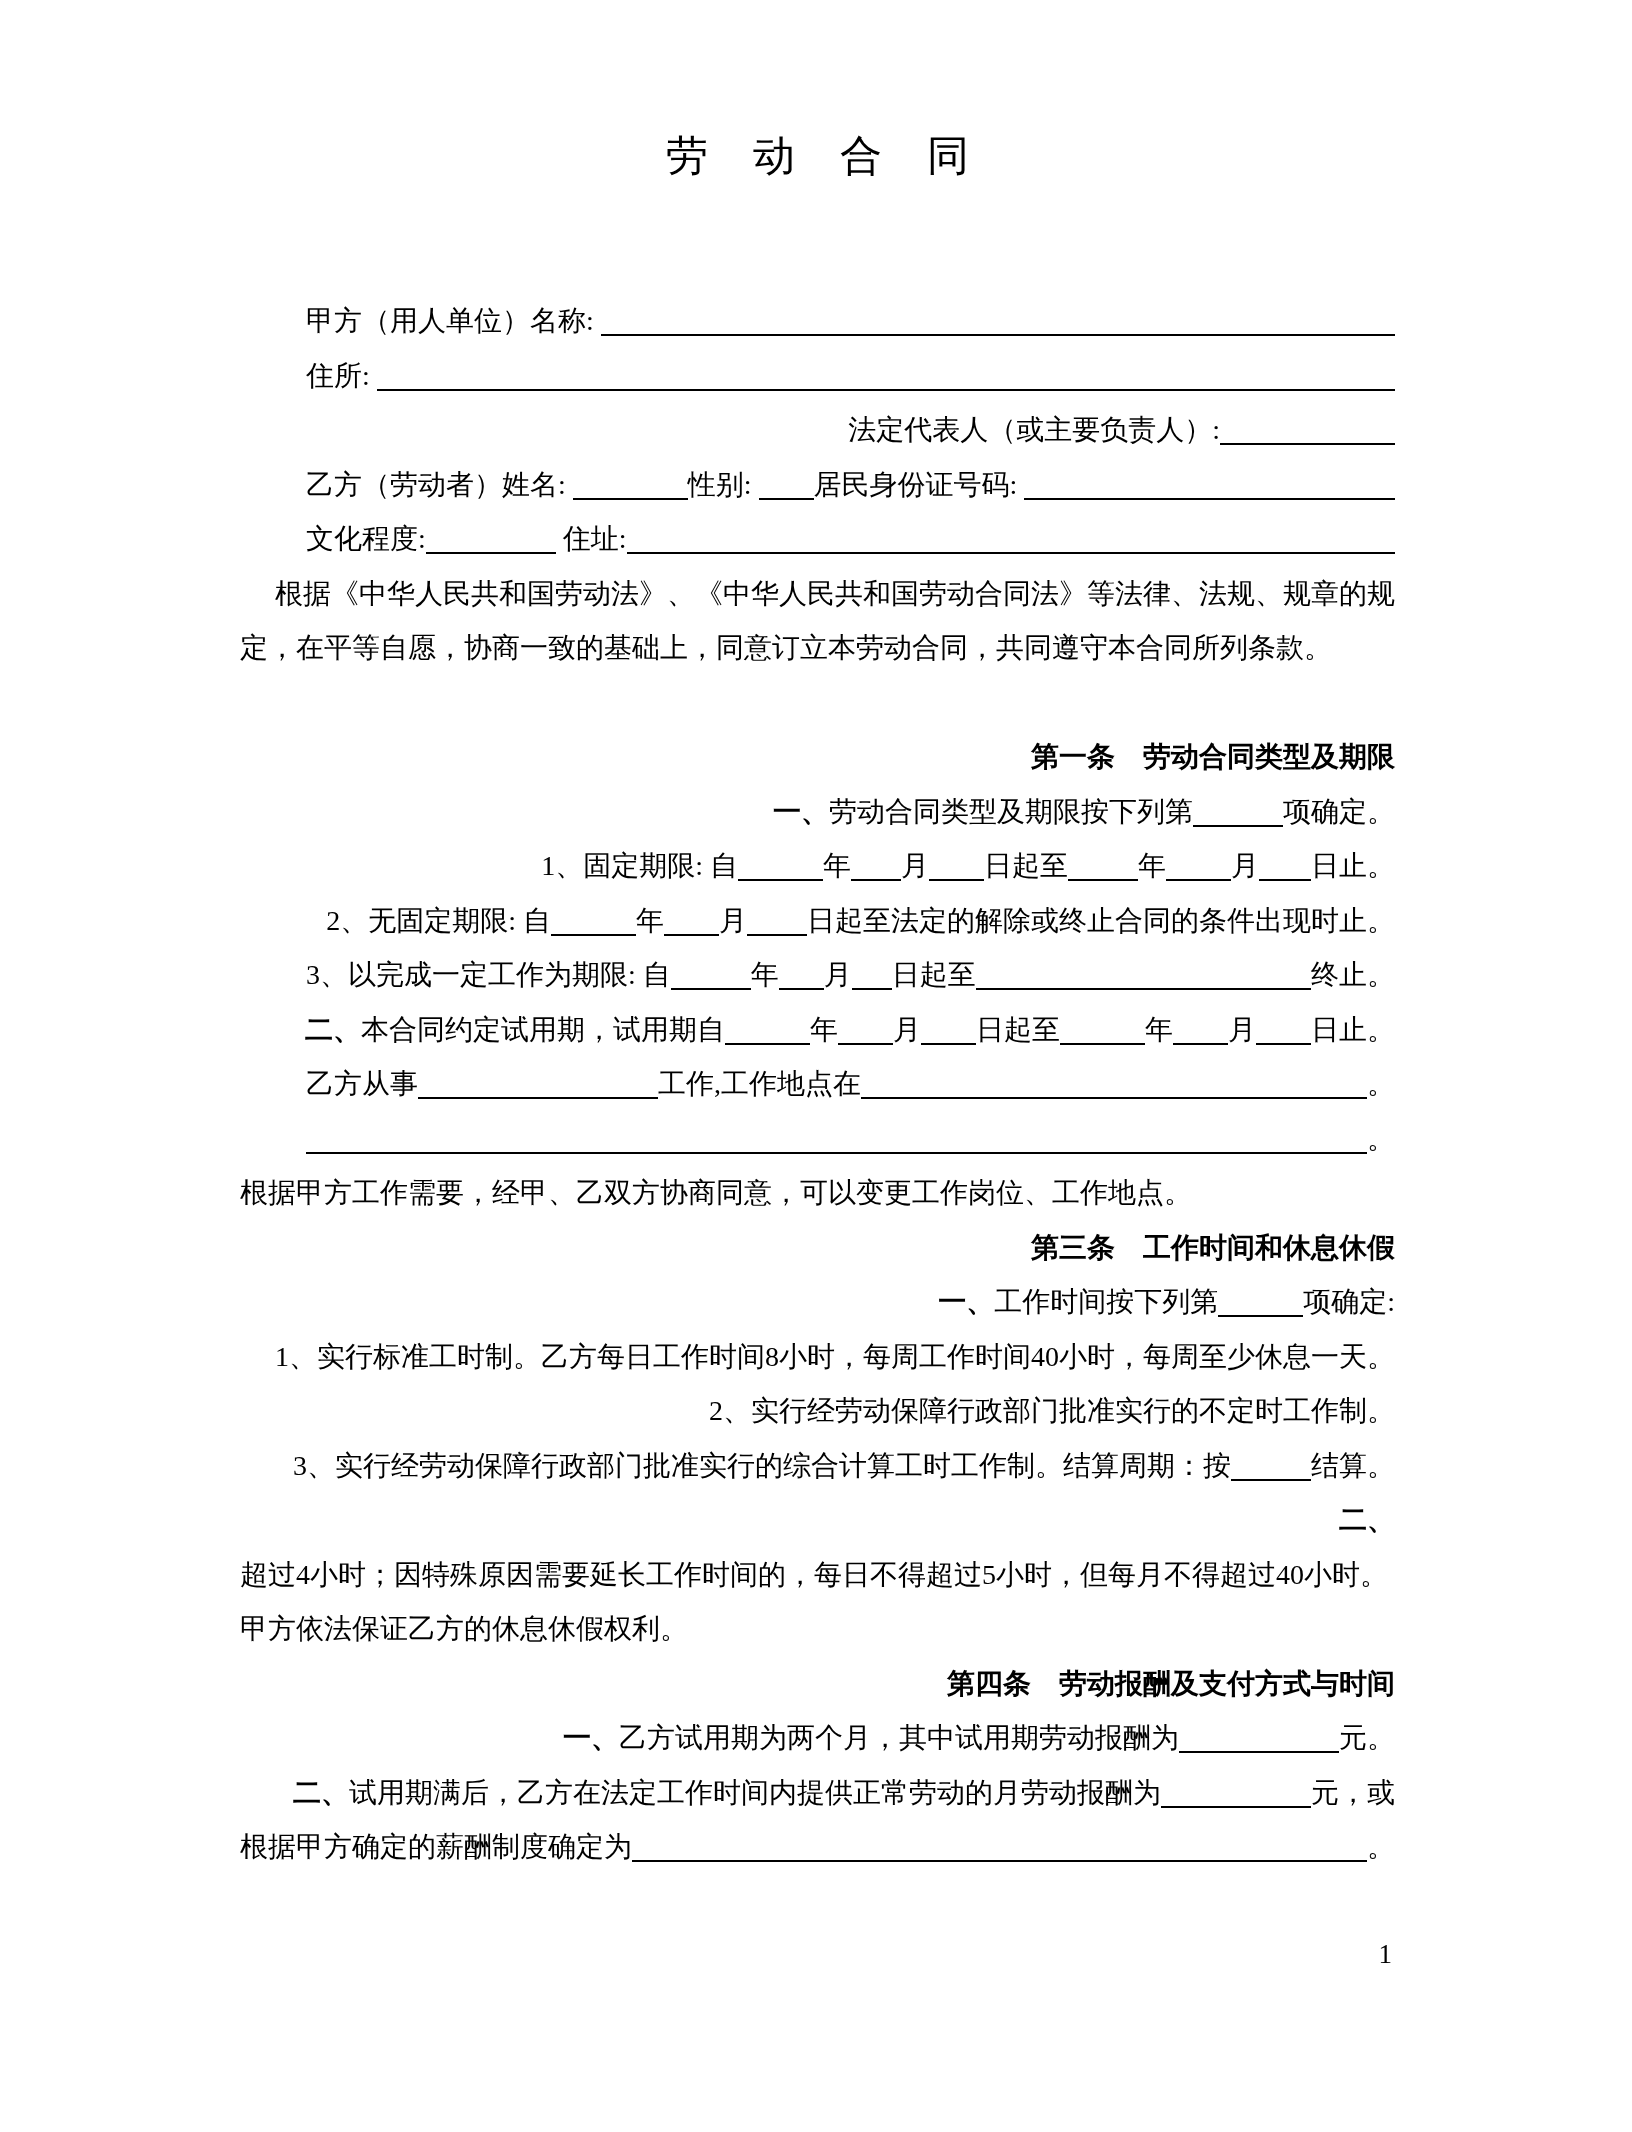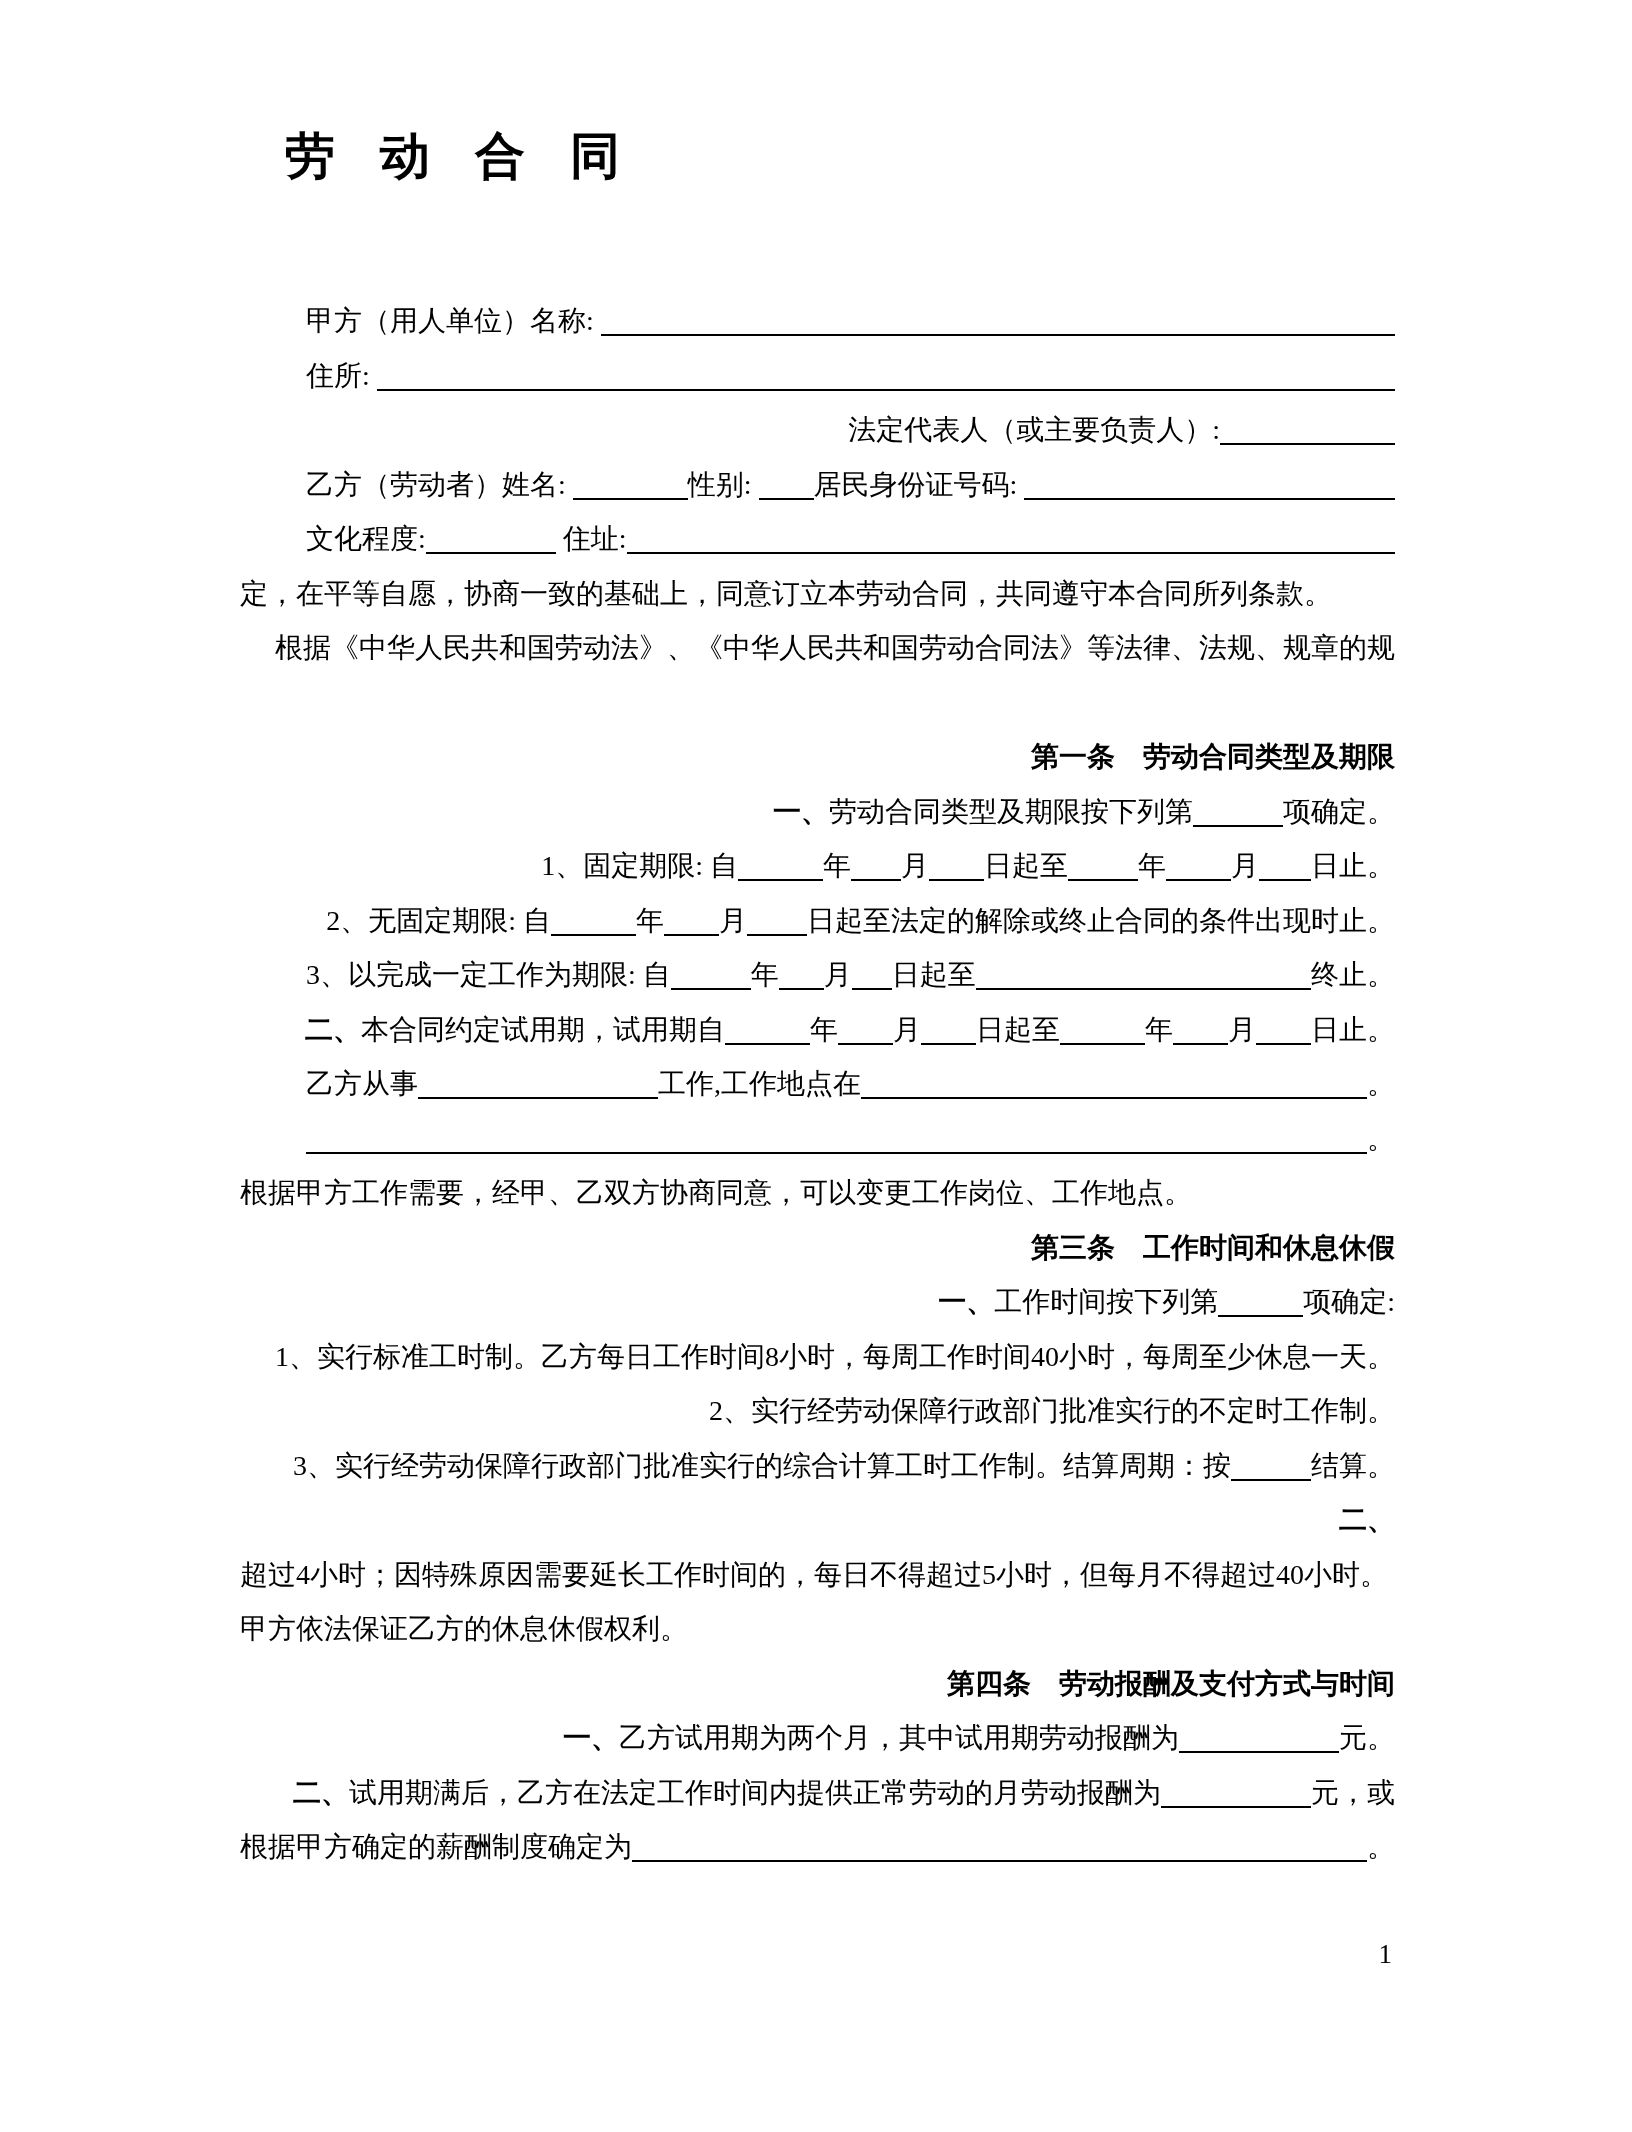--- a/index.html
+++ b/index.html
@@ -7,23 +7,23 @@
     position:relative;
     width:1632px; height:2132px;
     margin:0 auto;
     background:#ffffff;
     overflow:hidden;
     font-family:"Liberation Serif","DejaVu Serif",serif;
     color:#000;
   }
   .doc-title {
     margin:130px 237px 0 240px;
-    text-align:left;
-    font-size:50px;
-    font-weight:bold;
+    text-align:center;
+    font-size:42px;
+    font-weight:normal;
     line-height:52px;
     letter-spacing:45px;
     padding-left:45px; 
     white-space:nowrap;
   }
   .content {
     margin:112px 237px 0 240px; 
   }
   .doc-line {
     display:flex;
@@ -65,22 +65,22 @@
 <body>
 
 <div class="page">
   <div class="doc-title">劳动合同</div>
   <div class="content">
       <div class="doc-line indent"><span class="run">甲方（用人单位）名称: </span><span class="blank fill"></span></div>
       <div class="doc-line indent"><span class="run">住所: </span><span class="blank fill"></span></div>
       <div class="doc-line indent"><span class="run">法定代表人（或主要负责人）:</span><span class="blank" style="width: 175px;"></span></div>
       <div class="doc-line indent"><span class="run">乙方（劳动者）姓名: </span><span class="blank" style="width: 115px;"></span><span class="run">性别: </span><span class="blank" style="width: 55px;"></span><span class="run">居民身份证号码: </span><span class="blank fill"></span></div>
       <div class="doc-line indent"><span class="run">文化程度:</span><span class="blank" style="width: 130px;"></span><span class="run"> 住址:</span><span class="blank fill"></span></div>
+      <div class="doc-line indent"><span class="run">根据《中华人民共和国劳动法》、《中华人民共和国劳动合同法》等法律、法规、规章的规</span></div>
       <div class="doc-line"><span class="run">定，在平等自愿，协商一致的基础上，同意订立本劳动合同，共同遵守本合同所列条款。</span></div>
-      <div class="doc-line indent"><span class="run">根据《中华人民共和国劳动法》、《中华人民共和国劳动合同法》等法律、法规、规章的规</span></div>
       <div class="doc-line spacer"></div>
       <div class="doc-line indent heading"><span class="run">第一条　劳动合同类型及期限</span></div>
       <div class="doc-line indent"><span class="run marker">一、</span><span class="run">劳动合同类型及期限按下列第</span><span class="blank" style="width: 90px;"></span><span class="run">项确定。</span></div>
       <div class="doc-line indent"><span class="run">1、固定期限: 自</span><span class="blank" style="width: 85px;"></span><span class="run">年</span><span class="blank" style="width: 50px;"></span><span class="run">月</span><span class="blank" style="width: 55px;"></span><span class="run">日起至</span><span class="blank" style="width: 70px;"></span><span class="run">年</span><span class="blank" style="width: 65px;"></span><span class="run">月</span><span class="blank" style="width: 52px;"></span><span class="run">日止。</span></div>
       <div class="doc-line indent"><span class="run">2、无固定期限: 自</span><span class="blank" style="width: 85px;"></span><span class="run">年</span><span class="blank" style="width: 55px;"></span><span class="run">月</span><span class="blank" style="width: 60px;"></span><span class="run">日起至法定的解除或终止合同的条件出现时止。</span></div>
       <div class="doc-line indent"><span class="run">3、以完成一定工作为期限: 自</span><span class="blank" style="width: 80px;"></span><span class="run">年</span><span class="blank" style="width: 45px;"></span><span class="run">月</span><span class="blank" style="width: 40px;"></span><span class="run">日起至</span><span class="blank fill"></span><span class="run">终止。</span></div>
       <div class="doc-line indent"><span class="run marker">二、</span><span class="run">本合同约定试用期，试用期自</span><span class="blank" style="width: 85px;"></span><span class="run">年</span><span class="blank" style="width: 55px;"></span><span class="run">月</span><span class="blank" style="width: 55px;"></span><span class="run">日起至</span><span class="blank" style="width: 85px;"></span><span class="run">年</span><span class="blank" style="width: 55px;"></span><span class="run">月</span><span class="blank" style="width: 55px;"></span><span class="run">日止。</span></div>
       <div class="doc-line indent"><span class="run">乙方从事</span><span class="blank" style="width: 240px;"></span><span class="run">工作,工作地点在</span><span class="blank fill"></span><span class="run">。</span></div>
       <div class="doc-line indent"><span class="blank fill"></span><span class="run">。</span></div>
       <div class="doc-line"><span class="run">根据甲方工作需要，经甲、乙双方协商同意，可以变更工作岗位、工作地点。</span></div>

